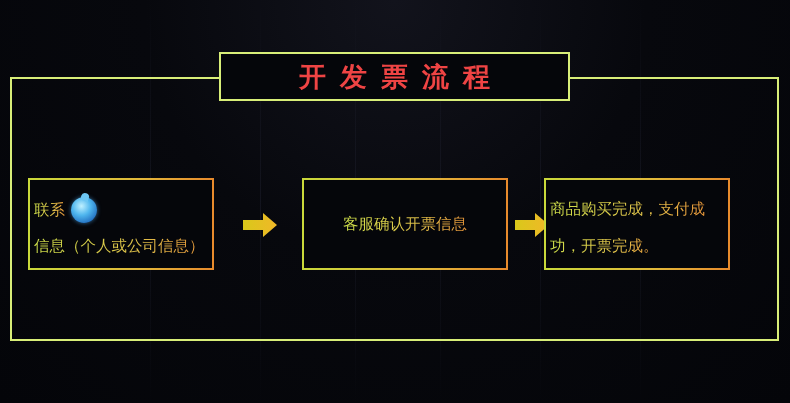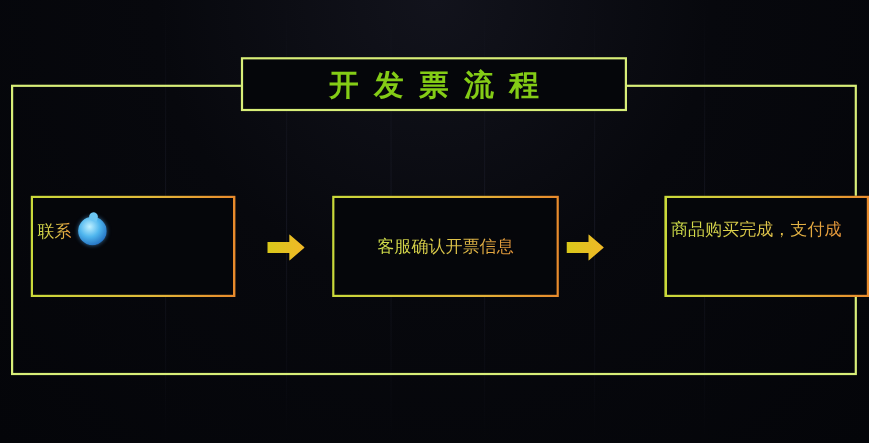--- a/index.html
+++ b/index.html
@@ -15,32 +15,32 @@
   .outer-frame {
     position:absolute; left:10px; top:77px; width:769px; height:264px;
     border:2px solid #d8ee78; box-sizing:border-box;
   }
   .title-box {
     position:absolute; left:219px; top:52px; width:351px; height:49px;
     border:2px solid #d8ee78; box-sizing:border-box; background:#05060a;
     display:flex; align-items:center; justify-content:center;
   }
   .title-text {
-    color:#84cc16; font-size:27px; font-weight:bold; letter-spacing:14px;
+    color:#ef4444; font-size:27px; font-weight:bold; letter-spacing:14px;
     padding-left:14px;
   }
   .step {
     position:absolute; box-sizing:border-box; background:#05060a;
     border:2px solid transparent;
     background-image: linear-gradient(#05060a,#05060a), linear-gradient(90deg,#c9d93a 0%, #e2b83a 60%, #e88a2c 100%);
     background-origin:border-box; background-clip:padding-box, border-box;
   }
   .step1 { left:28px; top:178px; width:186px; height:92px; }
   .step2 { left:302px; top:178px; width:206px; height:92px; display:flex; align-items:center; justify-content:center; }
-  .step3 { left:604px; top:178px; width:186px; height:92px; }
+  .step3 { left:544px; top:178px; width:186px; height:92px; }
   .txt {
     font-size:15.5px; white-space:nowrap;
     background: linear-gradient(90deg,#cfe04a 0%, #e0c24a 60%, #e8963a 100%);
     -webkit-background-clip:text; background-clip:text; color:transparent;
   }
   .line1 { position:absolute; left:4px; top:17px; display:flex; align-items:center; }
   .line2 { position:absolute; left:4px; top:56px; }
   .icon-bubble {
     width:26px; height:26px; border-radius:50%; margin:0 6px 0 6px;
     background: radial-gradient(circle at 40% 35%, #bff0ff 0%, #4fb6ee 40%, #1a62b8 85%);
@@ -69,20 +69,23 @@
 
 <div class="title-box">
   <span class="title-text">开发票流程</span>
 </div>
 
 <div class="step step1">
   <div class="line1">
     <span class="txt">联系</span>
     <span class="icon-bubble"></span>
   </div>
+  <div class="line2">
+    <span class="txt">信息（个人或公司信息）</span>
+  </div>
 </div>
 
 <svg class="arrow arrow1" viewBox="0 0 34 24">
   <defs>
     <linearGradient id="ag1" x1="0" x2="1" y1="0" y2="0">
       <stop offset="0" stop-color="#d9c81a"></stop>
         <stop offset="1" stop-color="#f0b828"></stop>
     </linearGradient>
   </defs>
   <polygon points="0,7 20,7 20,0 34,12 20,24 20,17 0,17" fill="url(#ag1)"></polygon>
@@ -99,13 +102,16 @@
         <stop offset="1" stop-color="#f0b828"></stop>
     </linearGradient>
   </defs>
   <polygon points="0,7 20,7 20,0 34,12 20,24 20,17 0,17" fill="url(#ag2)"></polygon>
 </svg>
 
 <div class="step step3">
   <div class="line1" style="top:19px;">
     <span class="txt">商品购买完成，支付成</span>
   </div>
+  <div class="line2">
+    <span class="txt">功，开票完成。</span>
+  </div>
 </div>
 
 </body></html>

